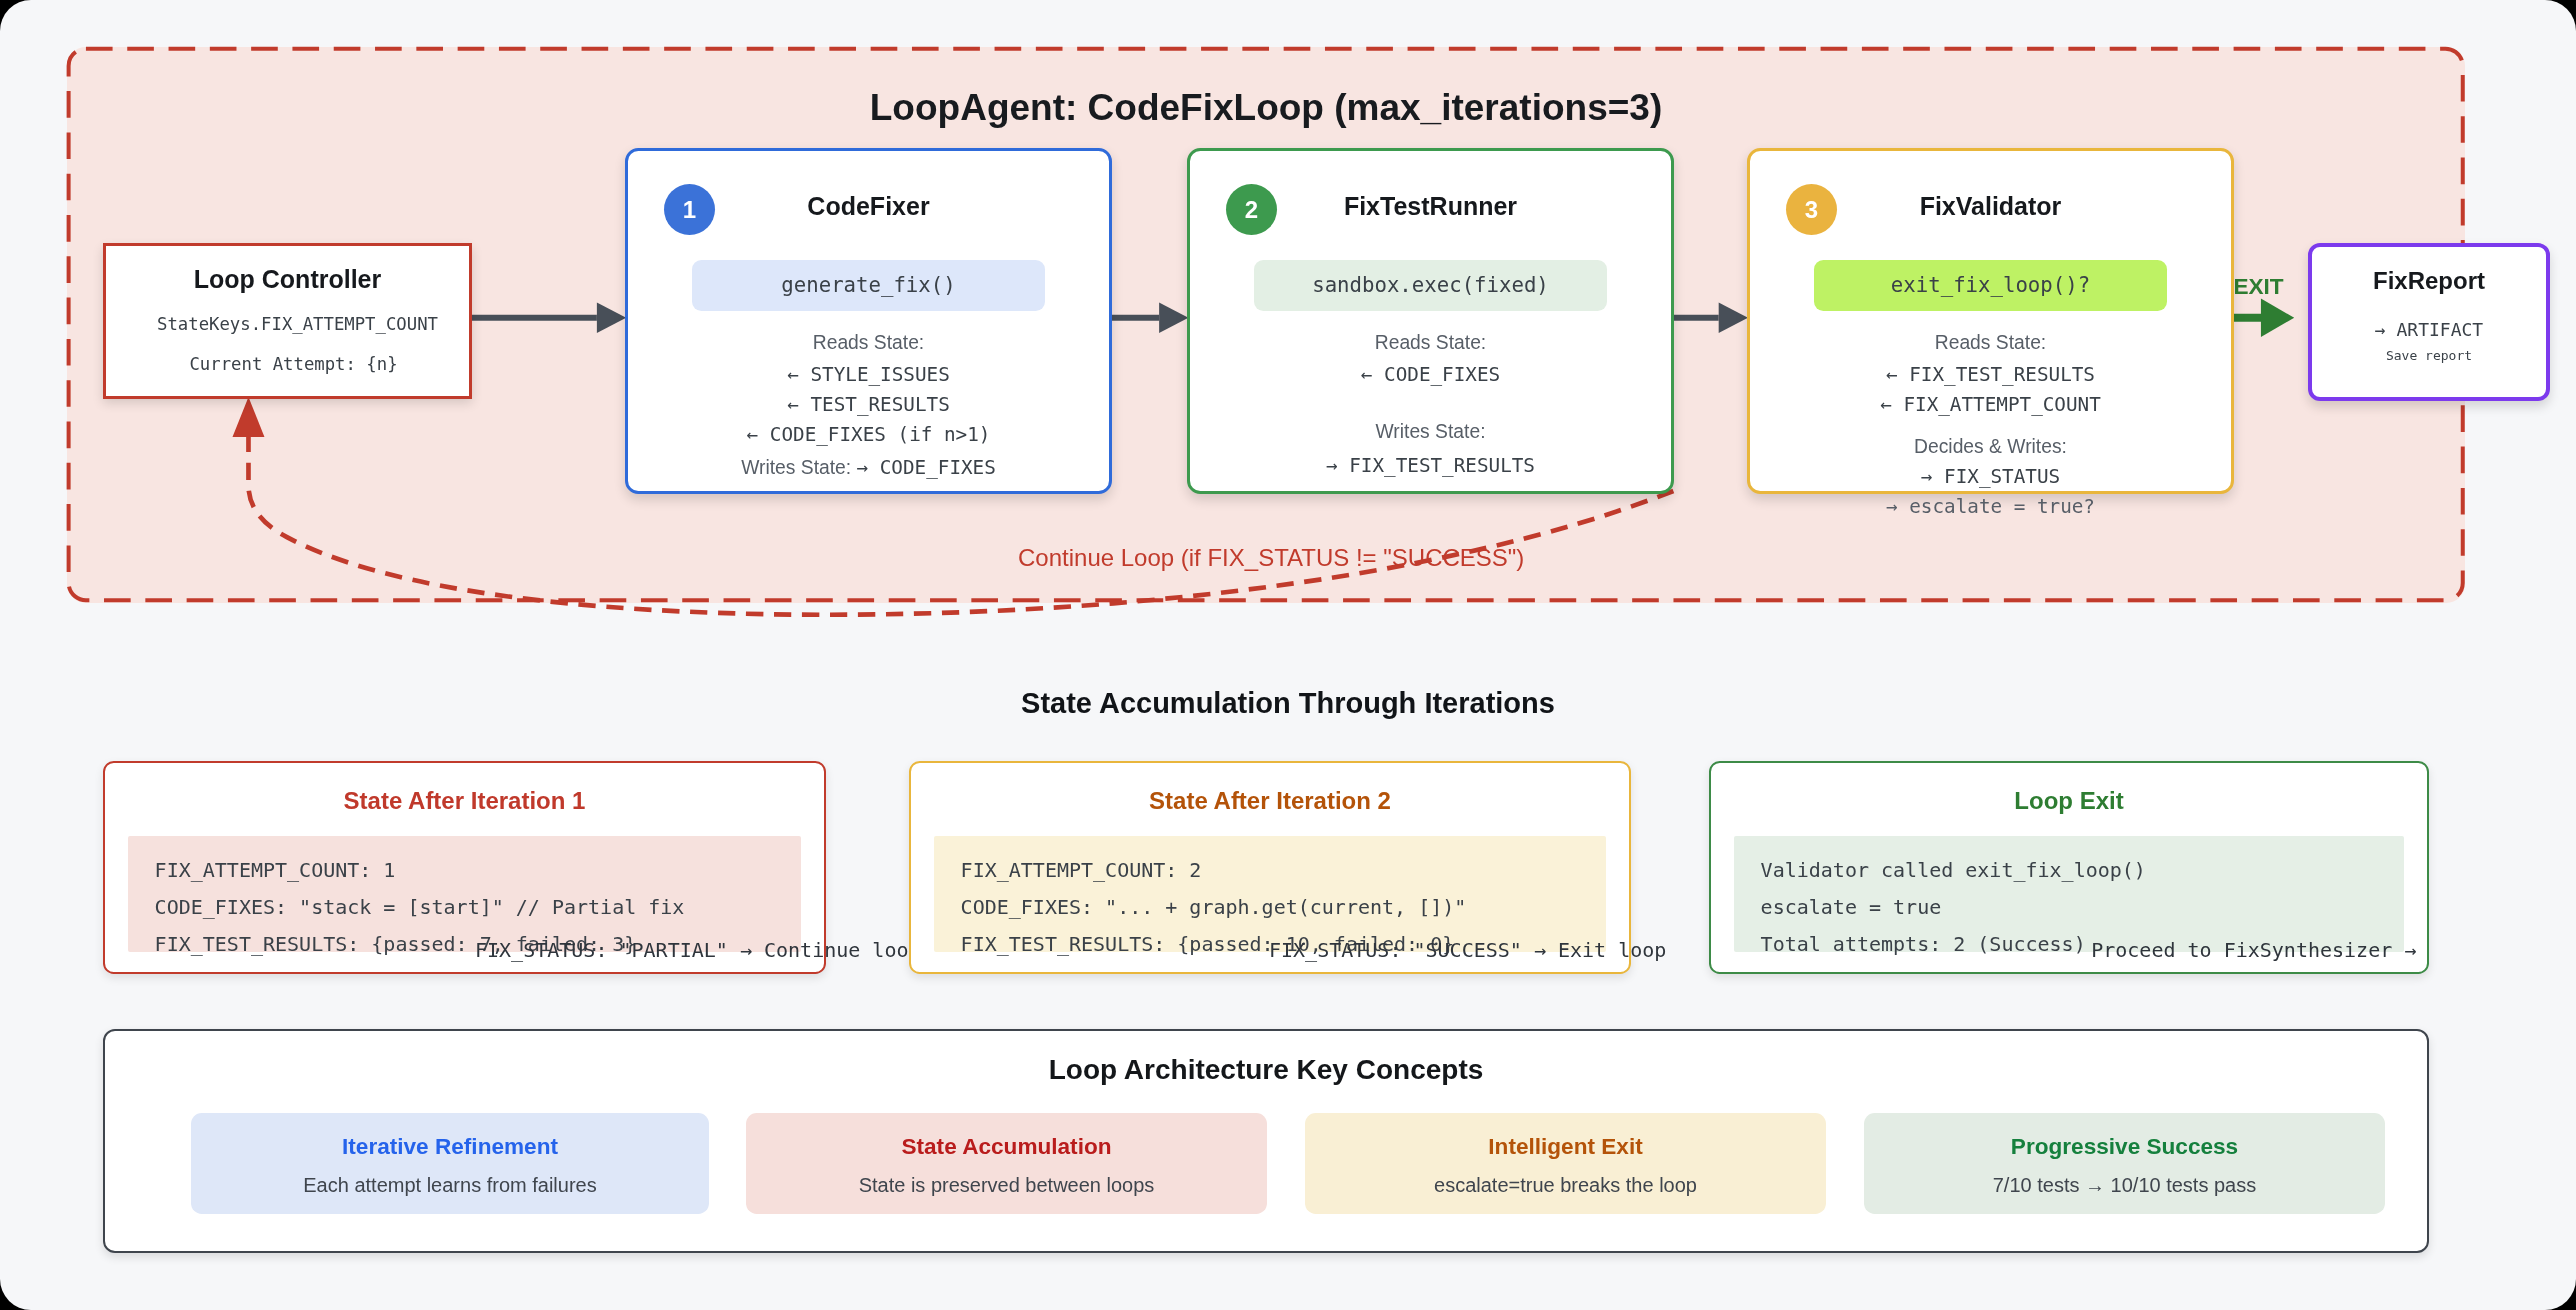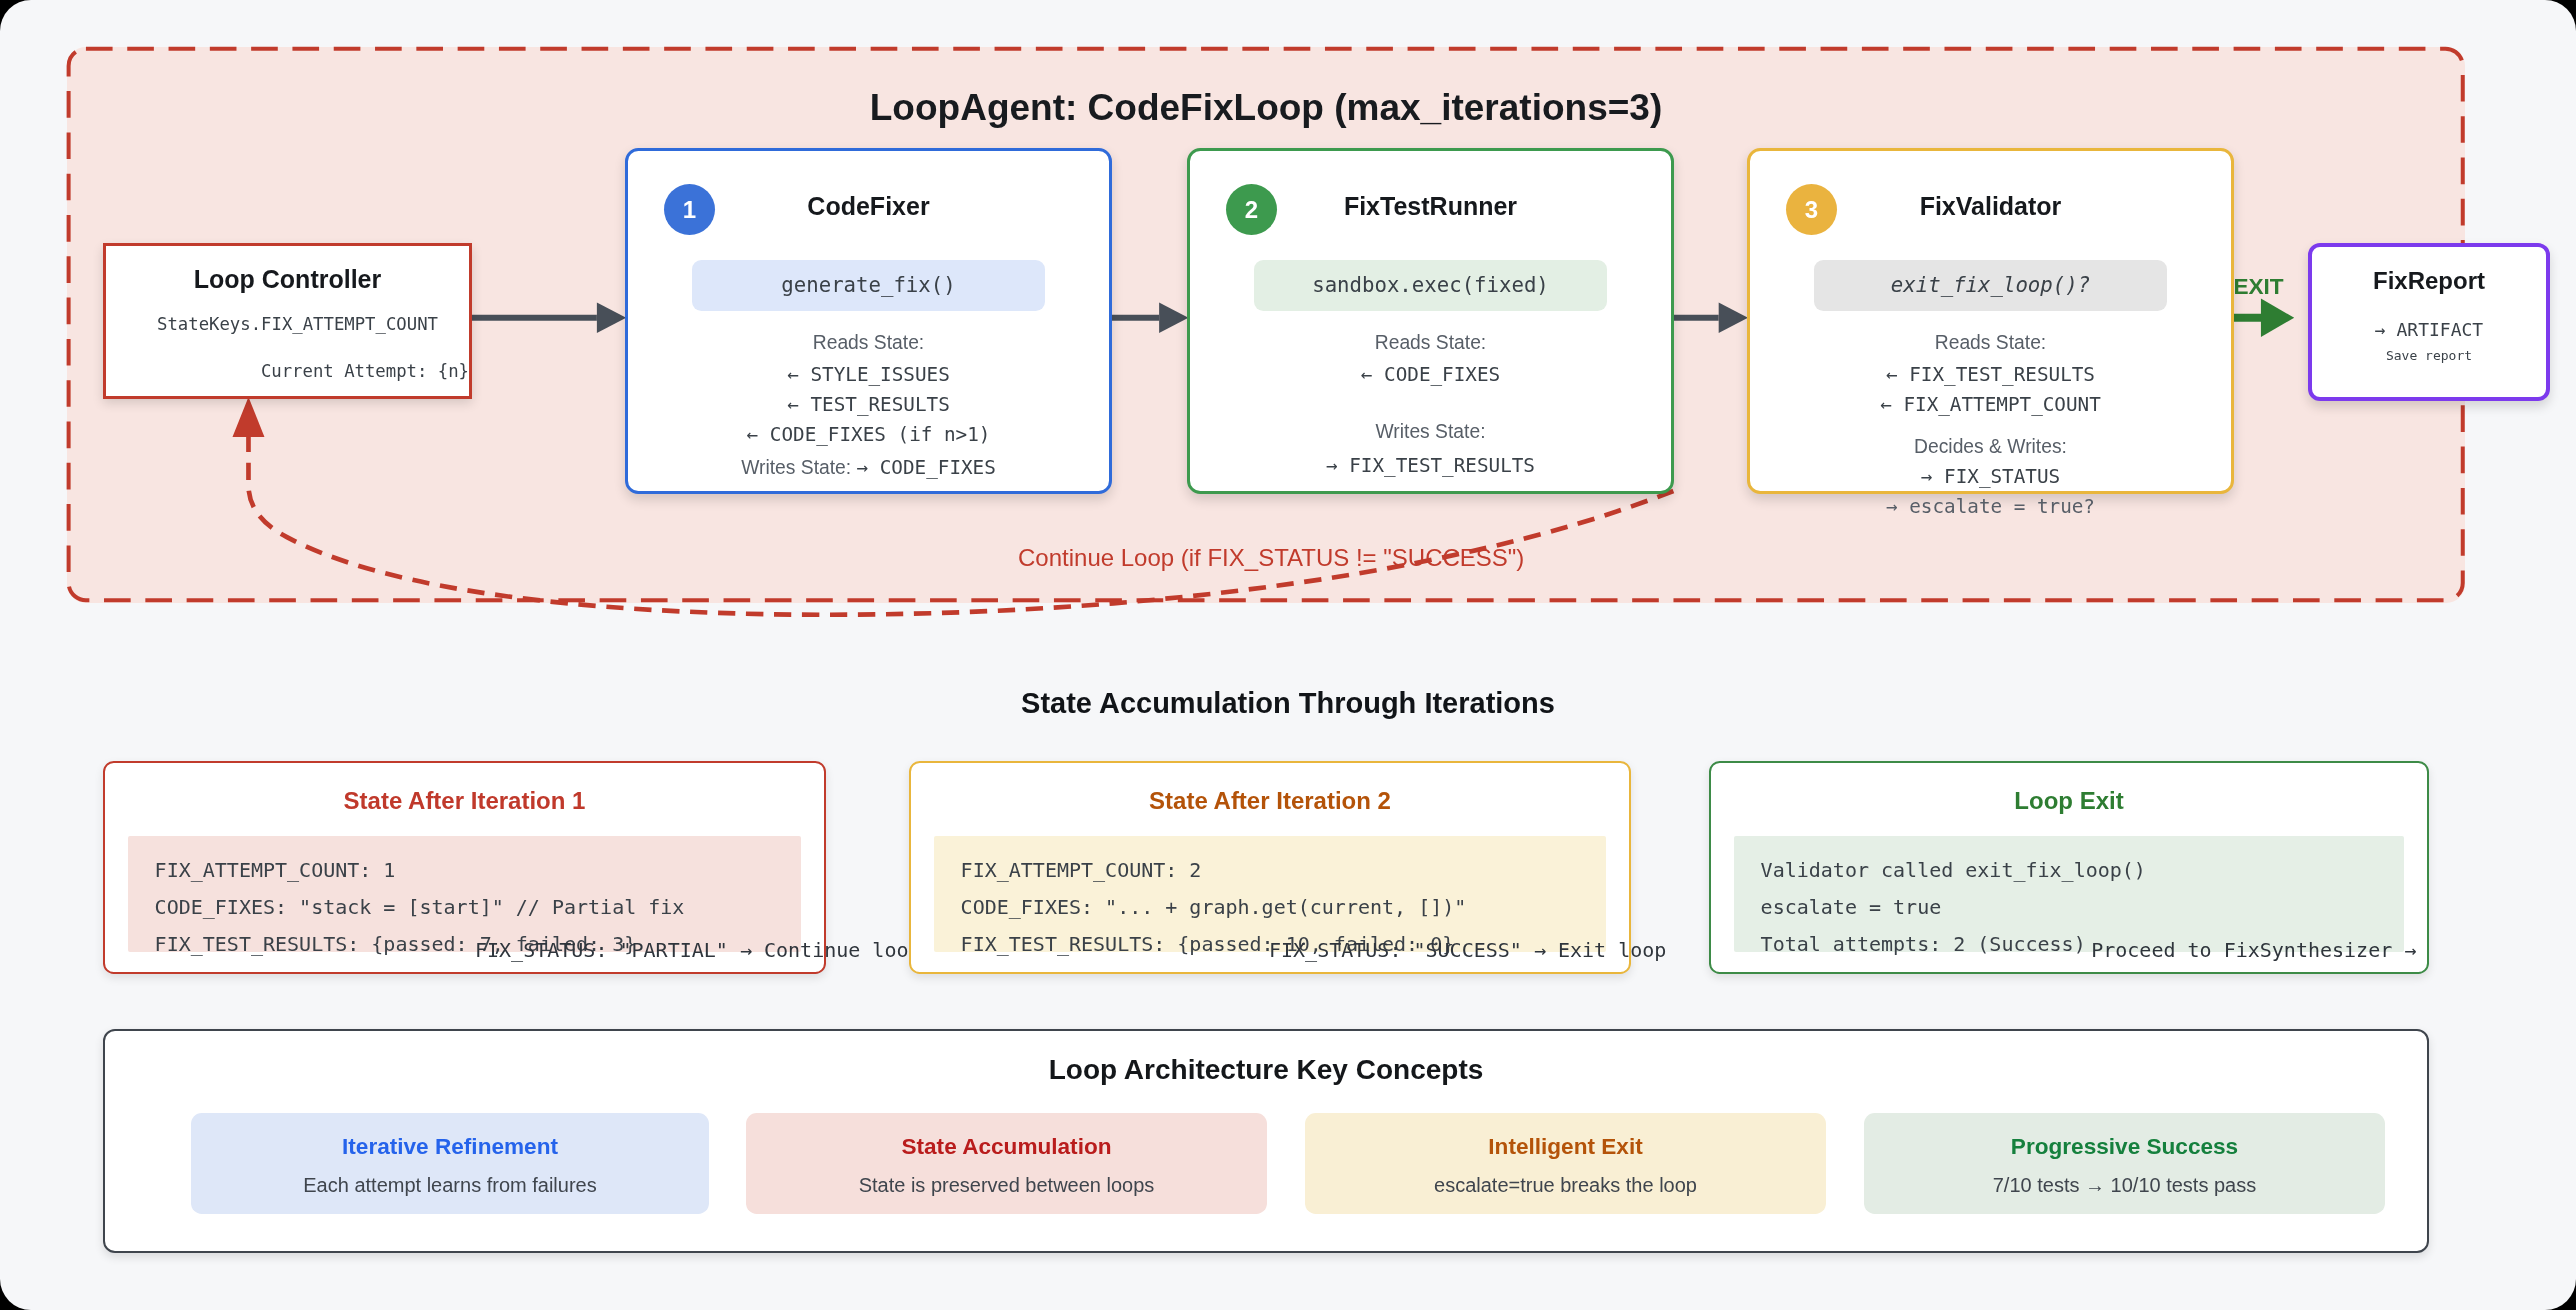--- a/index.html
+++ b/index.html
@@ -24,33 +24,33 @@
   .agent.blue {left:625px; border:3.3px solid #2f6bda;}
   .agent.green{left:1187px;border:3.3px solid #3d9a4e;}
   .agent.amber{left:1747px;border:3.3px solid #e9b63c;}
   .badge{position:absolute;left:36px;top:33px;width:51px;height:51px;border-radius:50%;
          color:#fff;font-size:24px;font-weight:bold;text-align:center;line-height:51px;}
   .badge.b1{background:#3b72d8;} .badge.b2{background:#3d9a4e;} .badge.b3{background:#eab33f;}
   .agent-title{position:absolute;top:41px;left:0;right:0;text-align:center;
                font-size:25px;font-weight:bold;color:#16191d;}
   .pill{position:absolute;left:64px;right:64px;top:109px;height:51px;border-radius:9.3px;
         text-align:center;line-height:51px;font-size:20.7px;color:#3a4148;}
-  .pill.blue {background:#dde7fa;} .pill.green{background:#e3efe4;} .pill.amber{background:#e5e5e5;font-style:italic;}
+  .pill.blue {background:#dde7fa;} .pill.green{background:#e3efe4;} .pill.amber{background:#bef264;}
   .bline{position:absolute;left:0;right:0;text-align:center;white-space:nowrap;}
   .lab{font-size:19.3px;color:#575e67;}
   .cod{font-size:19.3px;color:#3a4148;}
   .overflow-code{position:absolute;left:0;right:0;top:344px;text-align:center;
                  font-size:19.3px;color:#575e67;white-space:nowrap;}
 
   
   .ctrl{position:absolute;left:103px;top:243px;width:363px;height:150px;background:#fff;
         border:3.3px solid #c13b2c;border-radius:0;z-index:3;box-shadow:0 5.3px 10.7px rgba(0,0,0,.14);}
   .ctrl-title{position:absolute;top:18.7px;left:0;right:0;text-align:center;font-size:25px;font-weight:bold;}
   .ctrl-l1{position:absolute;top:68px;left:0;right:0;text-align:center;font-size:17.3px;color:#3a4148;padding-left:20px;}
-  .ctrl-l2{position:absolute;top:115px;left:0;right:0;text-align:right;font-size:17.3px;color:#3a4148;padding-left:12px;}
+  .ctrl-l2{position:absolute;top:108px;left:0;right:0;text-align:center;font-size:17.3px;color:#3a4148;padding-left:12px;}
   .report{position:absolute;left:2308px;top:243px;width:234px;height:150px;background:#fff;
           border:4px solid #7c3aed;border-radius:12px;z-index:3;box-shadow:0 5.3px 10.7px rgba(0,0,0,.14);}
   .report-title{position:absolute;top:20px;left:0;right:0;text-align:center;font-size:24px;font-weight:bold;}
   .report-l1{position:absolute;top:72px;left:0;right:0;text-align:center;font-size:18px;color:#3a4148;}
   .report-l2{position:absolute;top:101px;left:0;right:0;text-align:center;font-size:13px;color:#3a4148;}
 
   
   .state-heading{position:absolute;left:0;right:0;top:687px;text-align:center;
                  font-size:29px;font-weight:bold;color:#111418;}
   .state-card{position:absolute;top:761px;height:209px;background:#fff;border-radius:10.7px;

